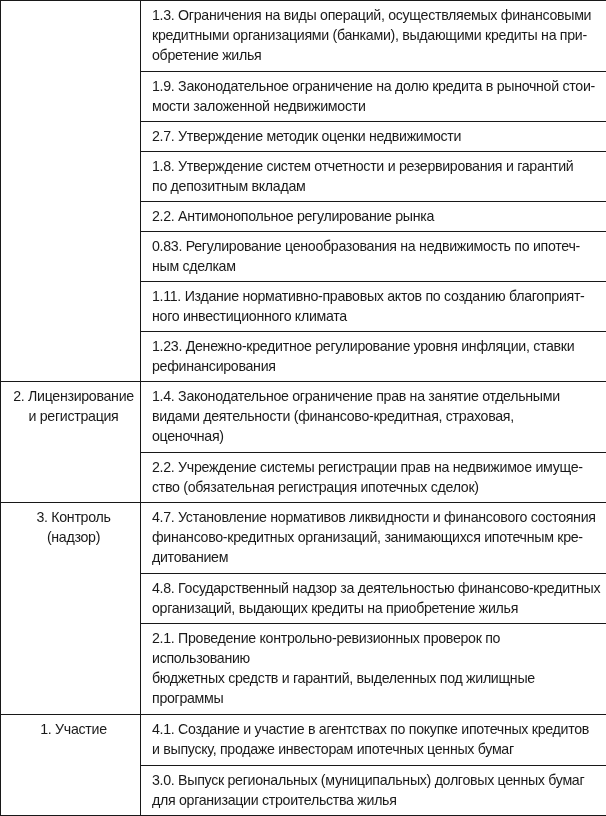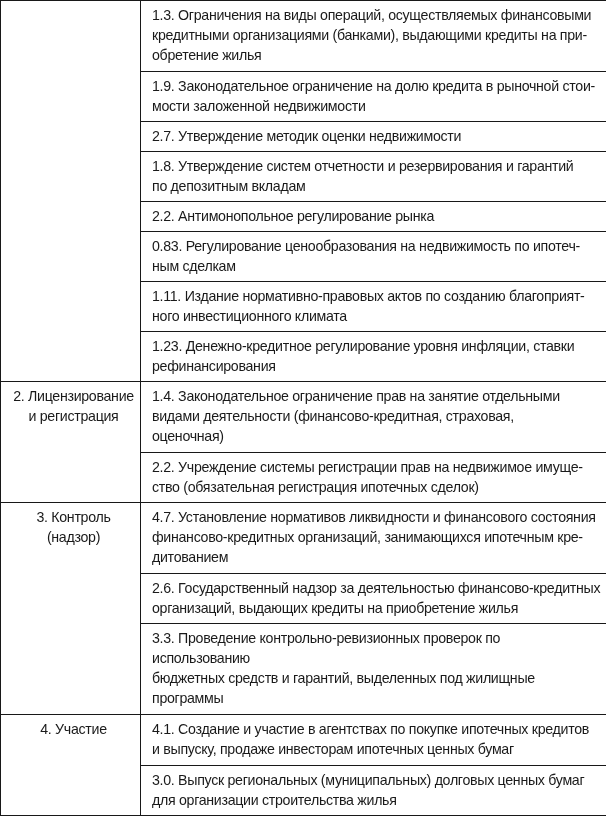--- a/index.html
+++ b/index.html
@@ -82,30 +82,30 @@
       </tr>
 
     <tr>
       <td class="cat" rowspan="3">3. Контроль
 (надзор)</td>
       <td>4.7. Установление нормативов ликвидности и финансового состояния
 финансово-кредитных организаций, занимающихся ипотечным кре-
 дитованием</td>
     </tr>
     <tr>
-        <td>2.6. Государственный надзор за деятельностью финансово-кредитных
+        <td>4.8. Государственный надзор за деятельностью финансово-кредитных
 организаций, выдающих кредиты на приобретение жилья</td>
       </tr>
     <tr>
-        <td>3.3. Проведение контрольно-ревизионных проверок по использованию
+        <td>2.1. Проведение контрольно-ревизионных проверок по использованию
 бюджетных средств и гарантий, выделенных под жилищные программы</td>
       </tr>
 
     <tr>
-      <td class="cat" rowspan="2">4. Участие</td>
+      <td class="cat" rowspan="2">1. Участие</td>
       <td>4.1. Создание и участие в агентствах по покупке ипотечных кредитов
 и выпуску, продаже инвесторам ипотечных ценных бумаг</td>
     </tr>
     <tr>
         <td>3.0. Выпуск региональных (муниципальных) долговых ценных бумаг
 для организации строительства жилья</td>
       </tr>
   </tbody>
 </table>
 

